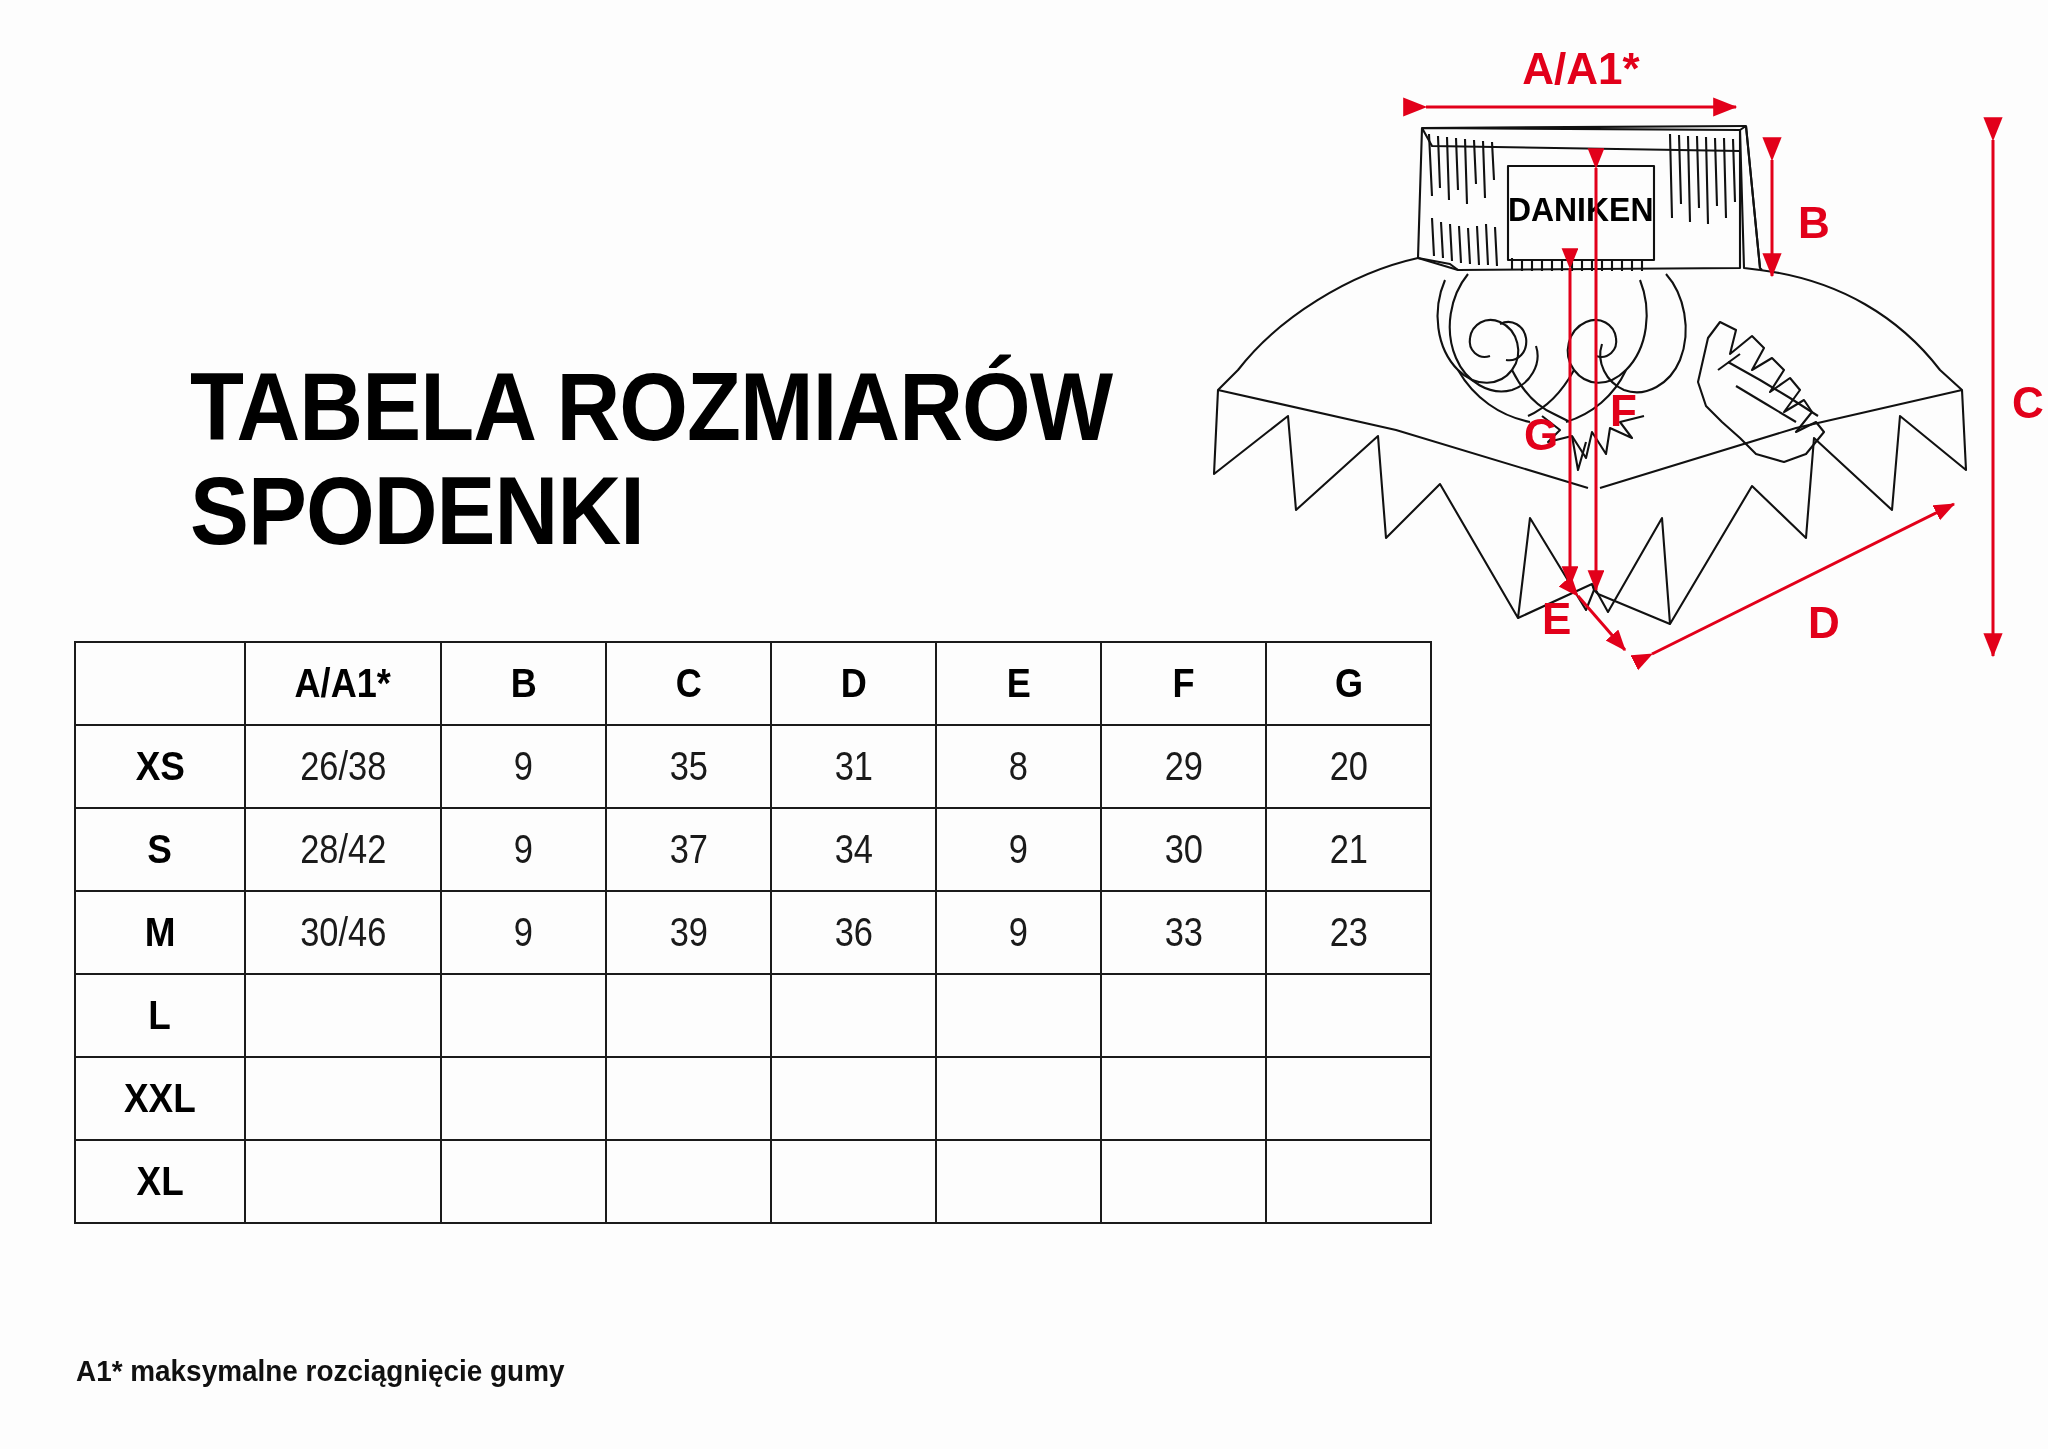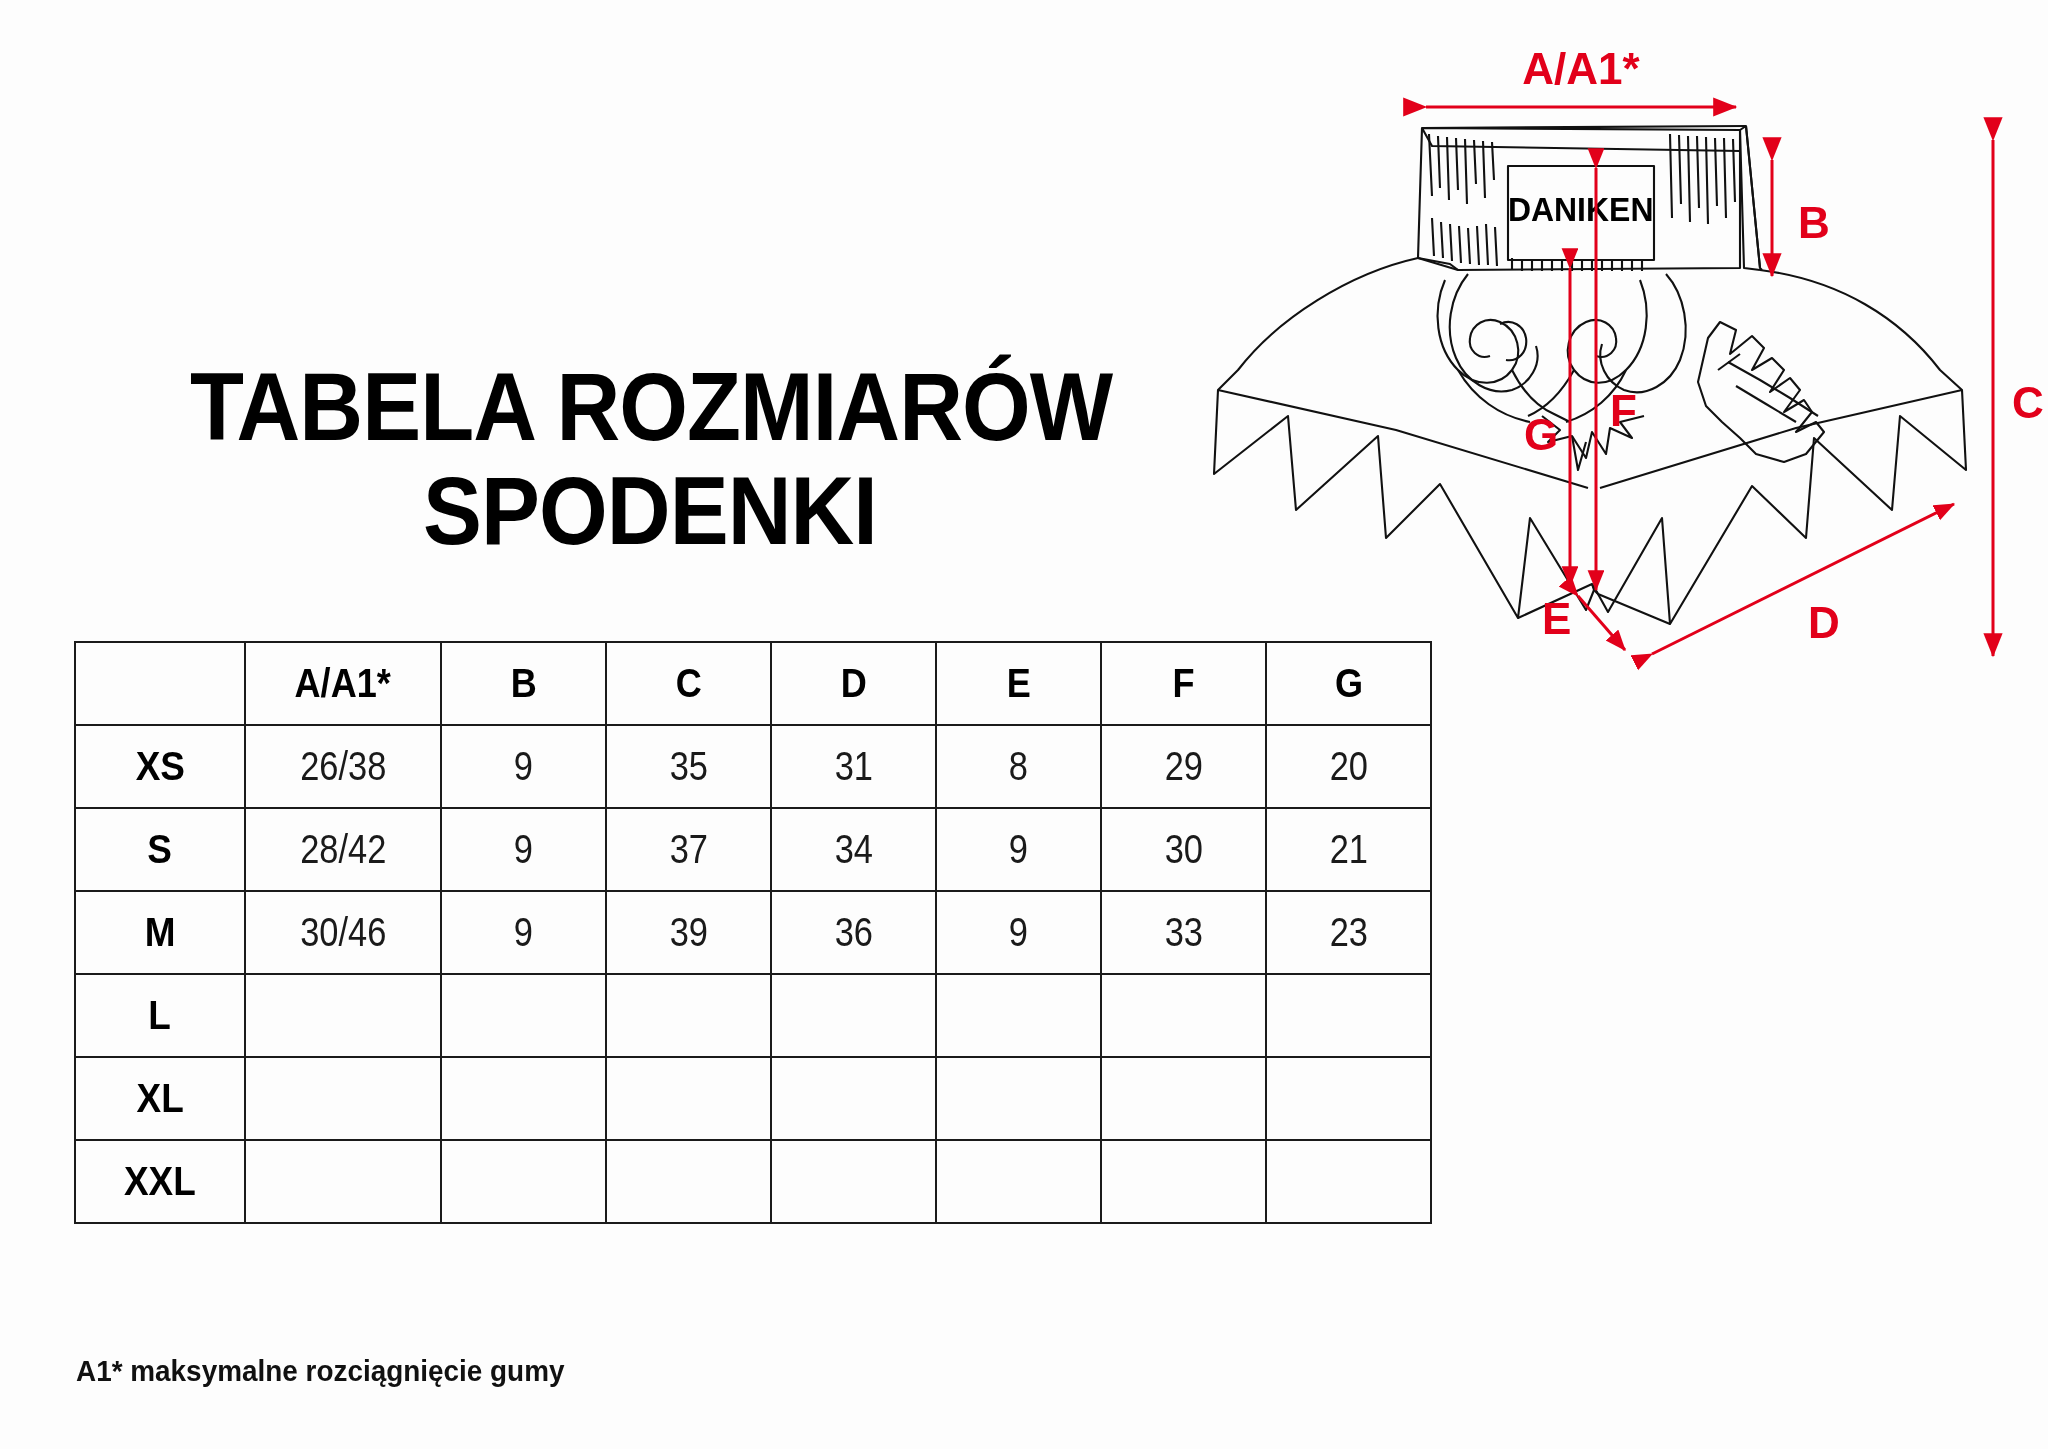--- a/index.html
+++ b/index.html
@@ -9,21 +9,20 @@
     font-family: "Liberation Sans", sans-serif;
     overflow: hidden;
   }
   #root { position: relative; width: 2048px; height: 1449px; background: #fdfdfd; }
 
   
   .title-block {
     position: absolute;
     left: 150px; top: 355px;
     width: 1000px;
-    text-align: center;
   }
   .title-line {
     font-family: "Liberation Sans", sans-serif;
     font-weight: 700;
     font-size: 96px;
     line-height: 1.08;
     letter-spacing: -1px;
     color: #000;
     transform: scaleX(0.92);
     transform-origin: center;
@@ -300,32 +299,32 @@
         <td><span class="cell-val"></span></td>
         <td><span class="cell-val"></span></td>
         <td><span class="cell-val"></span></td>
         <td><span class="cell-val"></span></td>
         <td><span class="cell-val"></span></td>
         <td><span class="cell-val"></span></td>
         <td><span class="cell-val"></span></td>
       </tr>
 
       <tr>
+        <td><span class="size-label">XXL</span></td>
+        <td><span class="cell-val"></span></td>
+        <td><span class="cell-val"></span></td>
+        <td><span class="cell-val"></span></td>
+        <td><span class="cell-val"></span></td>
+        <td><span class="cell-val"></span></td>
+        <td><span class="cell-val"></span></td>
+        <td><span class="cell-val"></span></td>
+      </tr>
+
+      <tr>
         <td><span class="size-label">XL</span></td>
-        <td><span class="cell-val"></span></td>
-        <td><span class="cell-val"></span></td>
-        <td><span class="cell-val"></span></td>
-        <td><span class="cell-val"></span></td>
-        <td><span class="cell-val"></span></td>
-        <td><span class="cell-val"></span></td>
-        <td><span class="cell-val"></span></td>
-      </tr>
-
-      <tr>
-        <td><span class="size-label">XXL</span></td>
         <td><span class="cell-val"></span></td>
         <td><span class="cell-val"></span></td>
         <td><span class="cell-val"></span></td>
         <td><span class="cell-val"></span></td>
         <td><span class="cell-val"></span></td>
         <td><span class="cell-val"></span></td>
         <td><span class="cell-val"></span></td>
       </tr>
     </tbody>
   </table>

